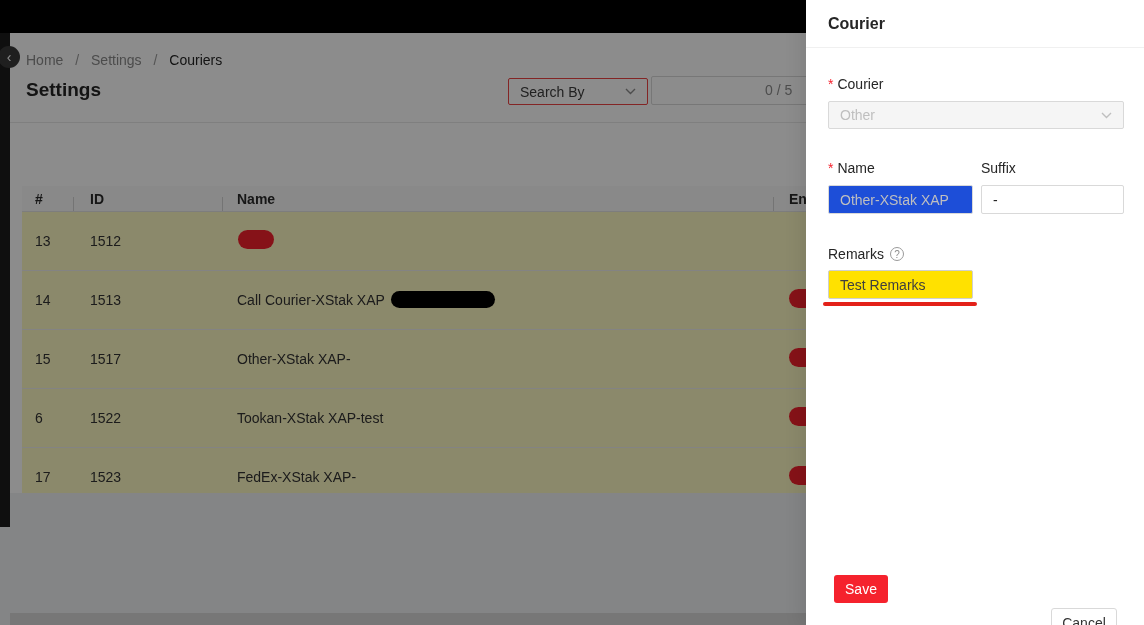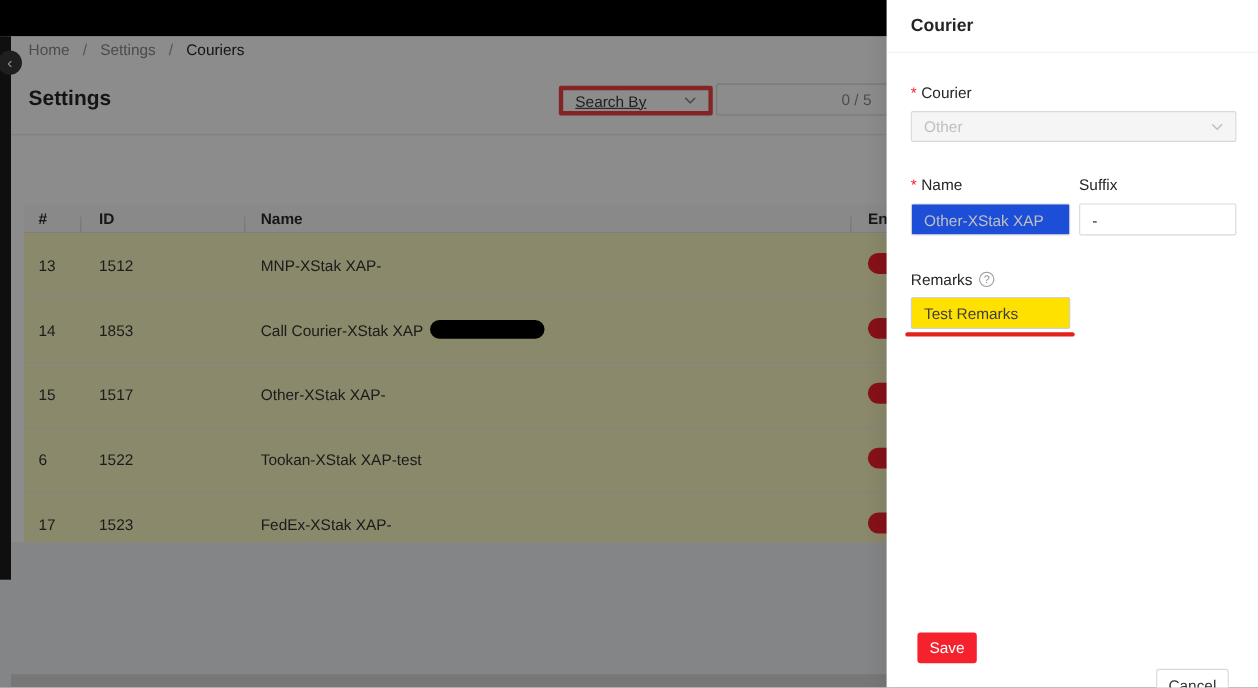--- a/index.html
+++ b/index.html
@@ -9,29 +9,29 @@
 
   
   .topbar { position:absolute; left:0; top:0; width:1144px; height:33px; background:#000; z-index:1; }
   .sidebar-strip { position:absolute; left:0; top:33px; width:10px; height:494px; background:#1c1c1c; z-index:2; }
   .back-circle { position:absolute; left:-2px; top:46px; width:22px; height:22px; border-radius:50%;
                  background:#3a3a3a; color:#fff; z-index:3; display:flex; align-items:center; justify-content:center;
                  font-size:14px; line-height:1; cursor:pointer; }
   .white-area { position:absolute; left:10px; top:33px; width:1134px; height:460px; background:#fff; overflow:hidden; z-index:2; }
   .bottom-band { position:absolute; left:10px; top:613px; width:1134px; height:12px; background:#d9d9d9; z-index:2; }
 
-  .breadcrumb { position:absolute; left:16px; top:4px; font-size:14px; color:#8a8a8a; white-space:nowrap; }
+  .breadcrumb { position:absolute; left:16px; top:19px; font-size:14px; color:#8a8a8a; white-space:nowrap; }
   .breadcrumb .sep { margin:0 8px; color:#9a9a9a; }
   .breadcrumb .current { color:#262626; }
   .page-title { position:absolute; left:16px; top:46px; font-size:19px; font-weight:700; color:#262626; }
   .head-divider { position:absolute; left:0; top:89px; width:1134px; height:1px; background:#e8e8e8; }
 
   .searchby-select { position:absolute; left:498px; top:45px; width:140px; height:27px; background:#fff;
-                     border:4px solid #ef4444; border-radius:2px; display:flex; align-items:center;
-                     padding:0 11px; font-size:14px; color:#3c3c3c; cursor:pointer;text-decoration:underline; }
+                     border:1px solid #ef4444; border-radius:2px; display:flex; align-items:center;
+                     padding:0 11px; font-size:14px; color:#3c3c3c; cursor:pointer; }
   .searchby-select .chev { margin-left:auto; display:flex; }
   .search-input { position:absolute; left:641px; top:43px; width:240px; height:29px; background:#fff;
                   border:1px solid #d9d9d9; border-radius:2px; }
   .search-counter { position:absolute; left:755px; top:49px; font-size:14px; color:#8c8c8c; }
 
   
   .table { position:absolute; left:12px; top:153px; width:1122px; }
   .t-row { position:relative; display:flex; align-items:center; width:100%; }
   .t-head { height:26px; background:#fafafa; border-bottom:1px solid #e4e4e4; font-weight:700; color:#2b2b2b; }
   .t-data { height:59px; background:#fef9c3; border-bottom:1px solid #efefef; color:#333; }
@@ -120,31 +120,28 @@
       <div class="t-row t-head">
         <div class="col-index">#</div>
         <div class="col-id">ID</div>
         <div class="col-name">Name</div>
         <div class="col-enabled">Enabled</div>
       </div>
       <div>
   <div class="t-row t-data">
     <div class="col-index">13</div>
     <div class="col-id">1512</div>
-    <div class="col-name">
-      <span>MNP-XStak XAP-</span>
-    </div>
     <div class="col-enabled">
       <span class="switch-pill"></span>
     </div>
   </div>
 
   <div class="t-row t-data">
     <div class="col-index">14</div>
-    <div class="col-id">1853</div>
+    <div class="col-id">1513</div>
     <div class="col-name">
       <span>Call Courier-XStak XAP</span><span class="redaction-pill"></span>
     </div>
     <div class="col-enabled">
       <span class="switch-pill"></span>
     </div>
   </div>
 
   <div class="t-row t-data">
     <div class="col-index">15</div>

